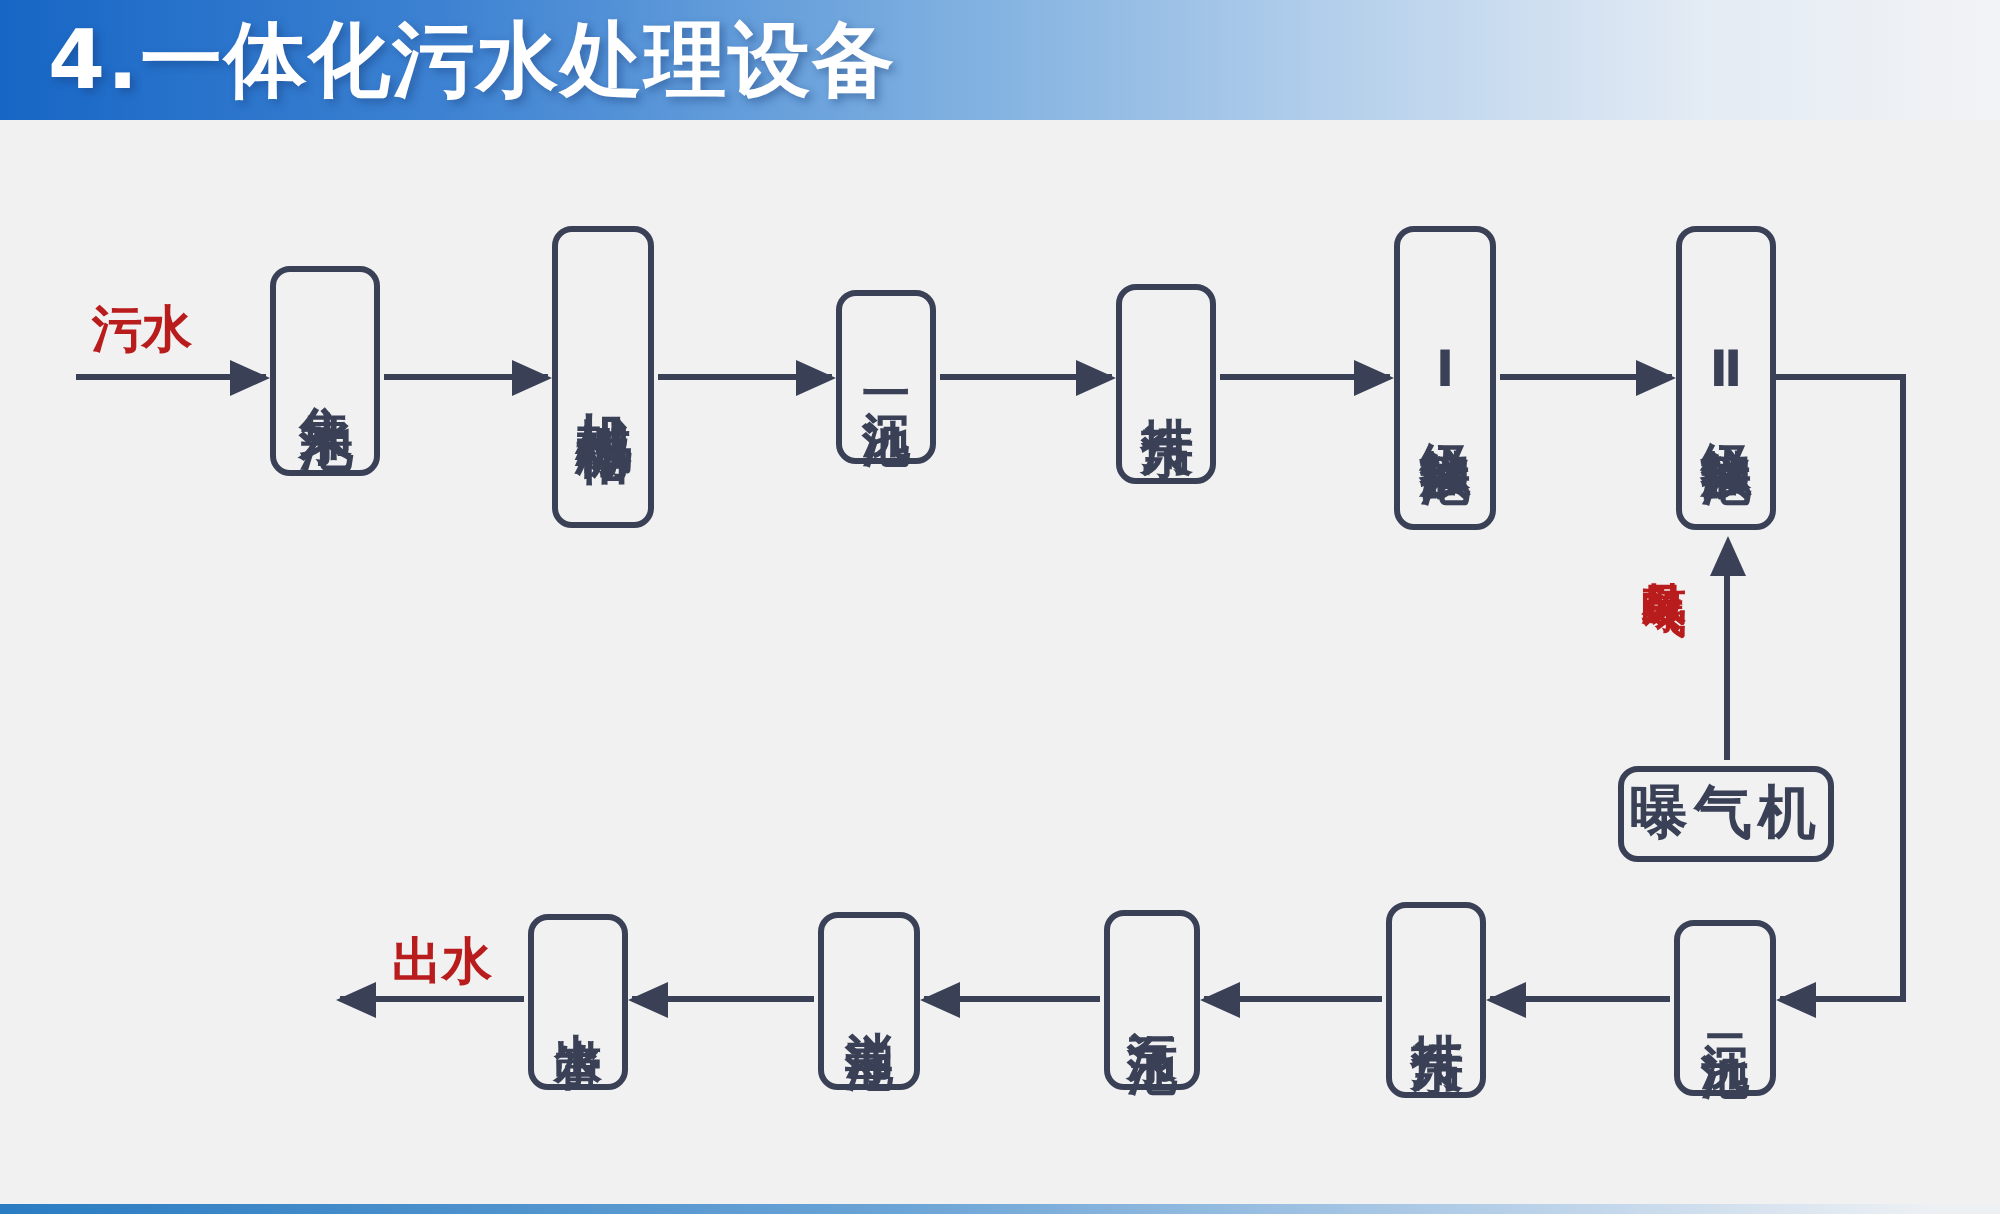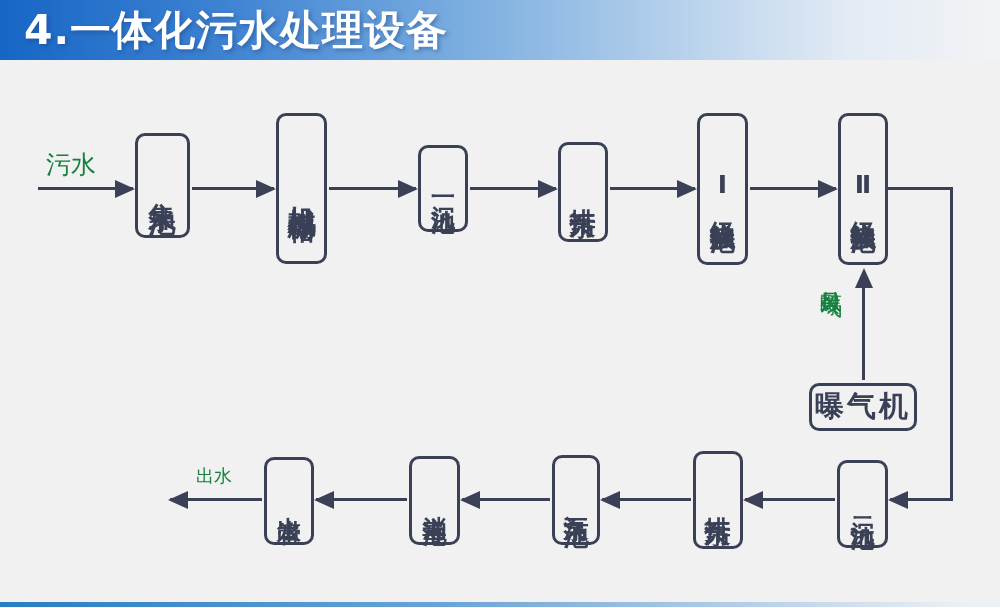--- a/index.html
+++ b/index.html
@@ -63,22 +63,22 @@
   .vtext {
     writing-mode: vertical-rl;
     text-orientation: upright;
     line-height: 1;
     letter-spacing: 3px;
     white-space: nowrap;
   }
   
   .flow-label {
     position: absolute;
-    color: #15803d;
-    font-weight: normal;
+    color: #b91c1c;
+    font-weight: bold;
     white-space: nowrap;
     text-align: center;
   }
   
   .hline {
     position: absolute;
     height: 3px;
     background: #3a4156;
   }
   .hline.head-r::after {
@@ -197,20 +197,20 @@
   <div class="node" style="left:409px; top:456px; width:51px; height:89px; font-size:24px;">
     <span class="vtext">消毒池</span>
   </div>
 
   <div class="hline head-l" style="left:316px; top:498px; width:91px;"></div>
 
   <div class="node" style="left:264px; top:457px; width:50px; height:88px; font-size:24px;">
     <span class="vtext">出水管</span>
   </div>
 
-  <div class="flow-label" style="left:196px; top:464px; font-size:18px;">出水</div>
+  <div class="flow-label" style="left:196px; top:464px; font-size:25px;">出水</div>
 
   <div class="hline head-l" style="left:170px; top:498px; width:92px;"></div>
 
   <div id="bottom-bar"></div>
   <div id="bottom-white"></div>
 
 </div>
 
 </body></html>

